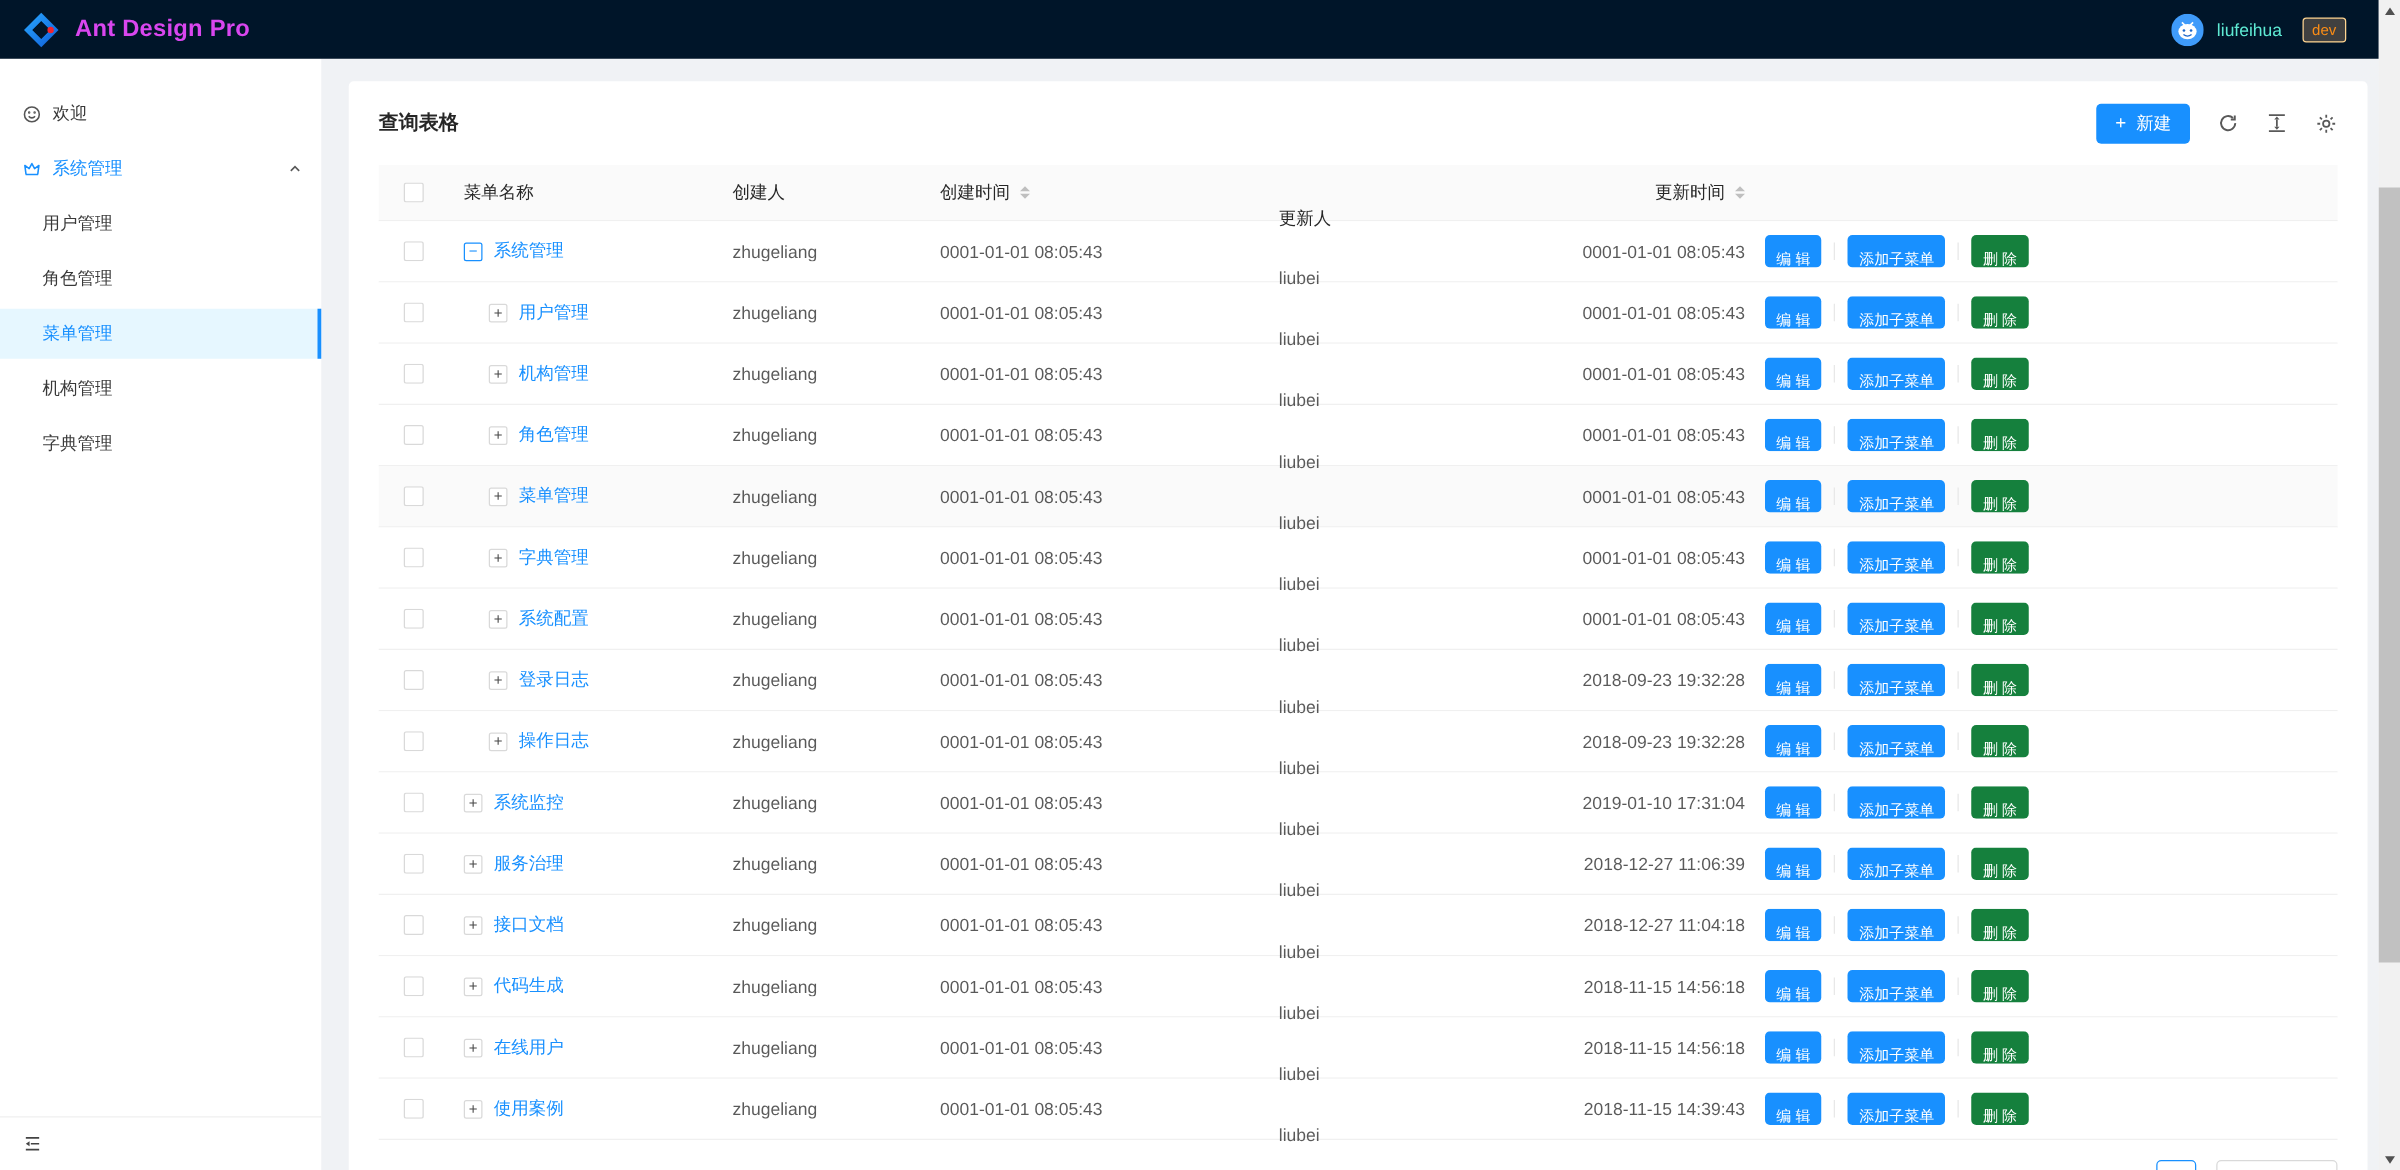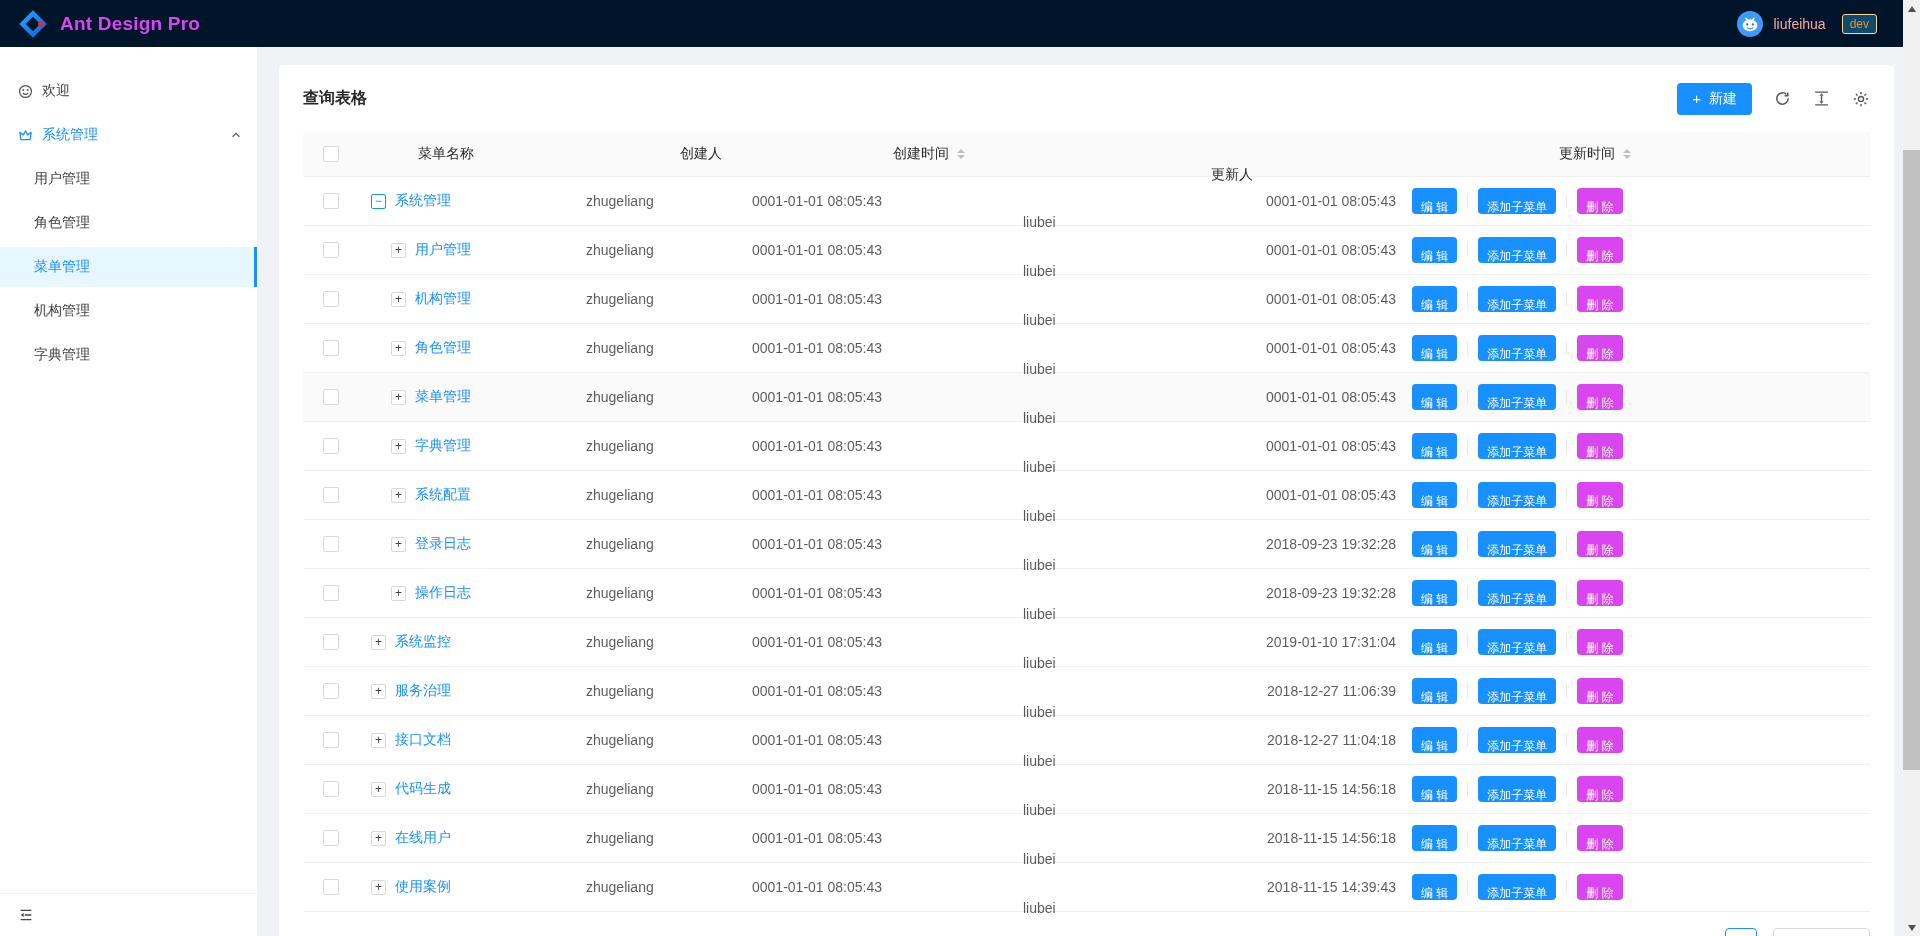--- a/index.html
+++ b/index.html
@@ -4,22 +4,22 @@
 <style>
   * { margin:0; padding:0; box-sizing:border-box; }
   html,body { width:1920px; height:936px; overflow:hidden; }
   body { font-family:"Liberation Sans","DejaVu Sans",sans-serif; font-size:14px; background:#f0f2f5; color:rgba(0,0,0,.65); }
 
   
   .navbar { position:absolute; top:0; left:0; width:1903px; height:47px; background:#001529; display:flex; align-items:center; justify-content:space-between; padding:0 26px 0 18px; z-index:5; }
   .logo { display:flex; align-items:center; gap:12px; cursor:pointer; }
   .logo-title { color:#d946ef; font-size:19px; font-weight:bold; letter-spacing:.2px; }
   .nav-right { display:flex; align-items:center; gap:10px; }
-  .username { color:#fca5a5; font-size:14px; }
-  .tag-dev { margin-left:6px; font-size:12px; line-height:18px; padding:0 7px; border-radius:3px; color:#fa8c16; background:#0c4a6e; border:1px solid #ffd591; }
+  .username { color:#5eead4; font-size:14px; }
+  .tag-dev { margin-left:6px; font-size:12px; line-height:18px; padding:0 7px; border-radius:3px; color:#fa8c16; background:#404040; border:1px solid #ffd591; }
 
   
   .sidebar { position:absolute; top:47px; left:0; bottom:0; width:257px; background:#fff; z-index:4; }
   .menu { list-style:none; padding-top:20px; }
   .menu-item { height:40px; margin:4px 0; display:flex; align-items:center; padding:0 16px 0 18px; cursor:pointer; color:rgba(0,0,0,.78); }
   .menu-item .mi-icon { width:15px; margin-right:9px; display:inline-flex; }
   .menu-item .mi-label { flex:1; }
   .menu-item.blue { color:#1890ff; }
   .menu-sub { height:40px; margin:4px 0; display:flex; align-items:center; padding-left:34px; cursor:pointer; color:rgba(0,0,0,.78); }
   .menu-sub.active { background:#e6f7ff; color:#1890ff; border-right:3px solid #1890ff; }
@@ -30,41 +30,41 @@
   .content { position:absolute; left:257px; top:47px; right:17px; bottom:0; padding:18px 9px 0 22px; }
   .card { background:#fff; border-radius:4px; min-height:1100px; }
   .toolbar { height:67px; display:flex; align-items:center; justify-content:space-between; padding:0 24px; }
   .card-title { font-size:16px; color:rgba(0,0,0,.85); font-weight:bold; }
   .toolbar-actions { display:flex; align-items:center; gap:22px; }
   .btn-primary { display:inline-flex; align-items:center; gap:8px; height:32px; padding:0 15px; background:#1890ff; color:#fff; border:none; border-radius:4px; font-size:14px; cursor:pointer; }
   .tool-icon { display:inline-flex; cursor:pointer; }
 
   
   .table { margin:0 24px; font-size:14px; }
-  .thead { display:flex; align-items:center; background:#fafafa; height:45px; border-bottom:1px solid #f0f0f0; color:rgba(0,0,0,.85);gap:47px; }
+  .thead { display:flex; align-items:center; background:#fafafa; height:45px; border-bottom:1px solid #f0f0f0; color:rgba(0,0,0,.85); }
   .trow { display:flex; align-items:center; height:49px; border-bottom:1px solid #f0f0f0; background:#fff; }
   .trow.hover { background:#fafafa; }
   .cell { padding-left:16px; display:flex; align-items:center; overflow:hidden; white-space:nowrap; }
   .c-check { width:52px; padding-left:20px; }
   .c-name { width:215px; }
   .c-creator { width:166px; }
   .c-created { width:271px; }
   .c-updater { width:109px;margin-top:41px; }
   .c-updated { width:280px;justify-content:flex-end; }
   .c-action { width:471px; }
   .checkbox { width:16px; height:16px; border:1px solid #d9d9d9; border-radius:2px; background:#fff; display:inline-block; cursor:pointer; }
   .sorter { display:inline-flex; flex-direction:column; margin-left:8px; gap:2px; }
   .caret-up { width:0; height:0; border-left:4px solid transparent; border-right:4px solid transparent; border-bottom:4px solid #bfbfbf; }
   .caret-down { width:0; height:0; border-left:4px solid transparent; border-right:4px solid transparent; border-top:4px solid #bfbfbf; }
   .exp { width:15px; height:15px; flex:none; border:1px solid #d9d9d9; border-radius:2px; background:#fff; color:rgba(0,0,0,.75); font-size:12px; line-height:12px; display:inline-flex; align-items:center; justify-content:center; cursor:pointer; }
   .exp.minus { border-color:#1890ff; color:#1890ff; }
   .name-link { color:#1890ff; margin-left:9px; text-decoration:none; cursor:pointer; }
   .abtn { height:26px; padding:11px 9px; border:none; border-radius:4px; color:#fff; font-size:12px; cursor:pointer; font-family:inherit; }
   .abtn.blue { background:#1890ff; }
-  .abtn.red { background:#d946ef; }
+  .abtn.red { background:#15803d; }
   .vdiv { width:1px; height:14px; background:#e8e8e8; margin:0 10px; display:inline-block; }
 
   
   .pagination { display:flex; justify-content:flex-end; align-items:center; margin:16px 24px 0 24px; color:rgba(0,0,0,.65); }
   .page-num { width:32px; height:32px; line-height:30px; text-align:center; border:1px solid #1890ff; color:#1890ff; border-radius:4px; margin:0 16px; cursor:pointer; }
   .size-select { width:97px; height:32px; border:1px solid #d9d9d9; border-radius:4px; display:flex; align-items:center; justify-content:space-between; padding:0 10px; cursor:pointer; background:#fff; }
 
   
   .scrollbar { position:absolute; top:0; right:0; width:17px; height:936px; background:#f1f1f1; z-index:10; }
   .sb-arrow { position:absolute; left:0; width:17px; height:17px; display:flex; align-items:center; justify-content:center; cursor:pointer; }

